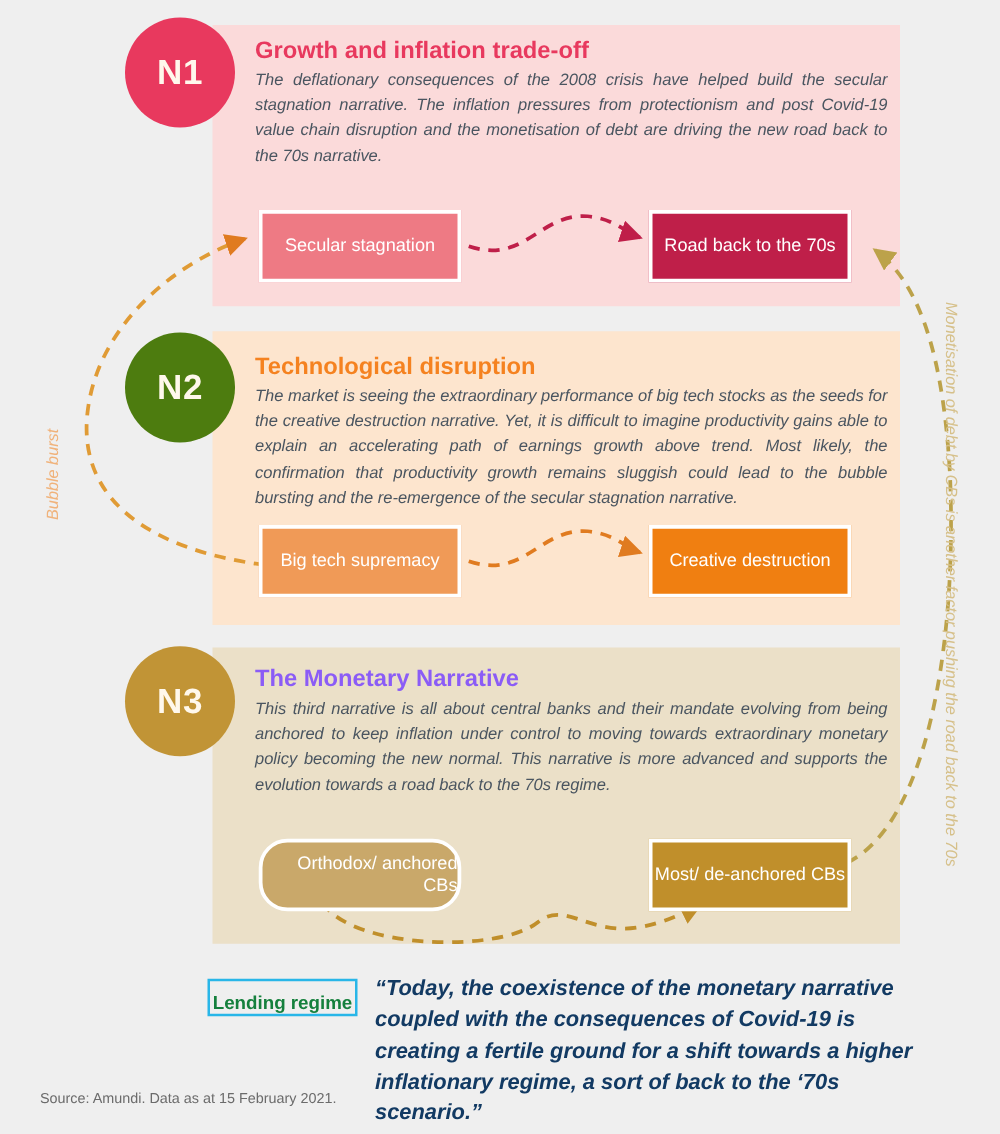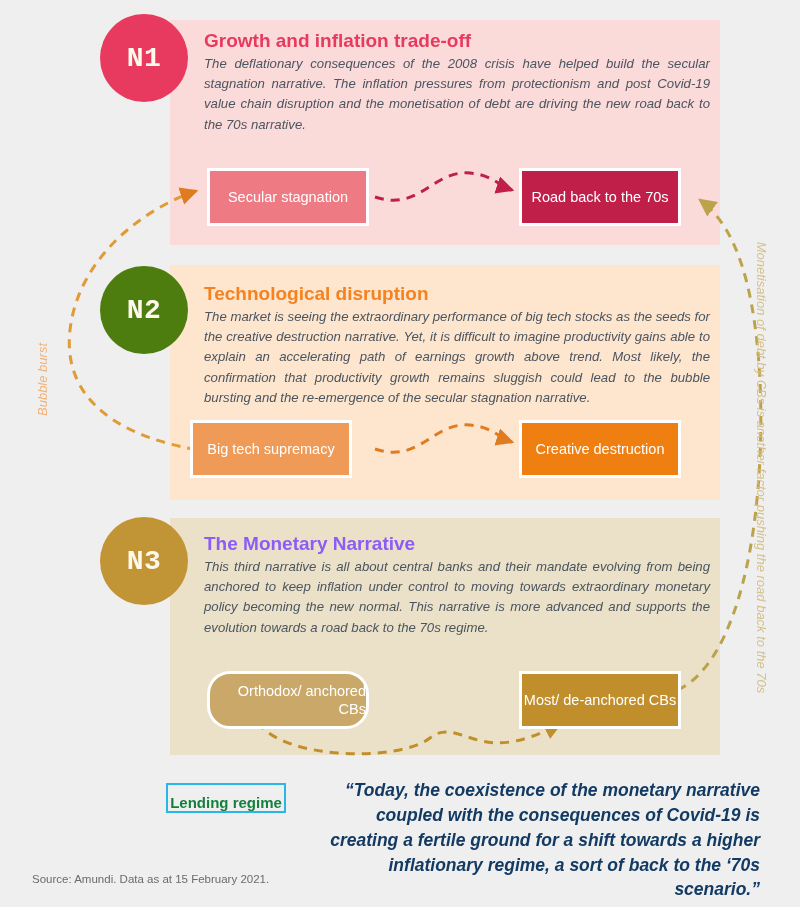--- a/index.html
+++ b/index.html
@@ -15,21 +15,21 @@
   
   .panel{position:absolute;left:170px;width:550px;}
   #panel-n1{top:20px;height:225px;background:#FBDADA;}
   #panel-n2{top:265px;height:235px;background:#FDE5CE;}
   #panel-n3{top:518px;height:237px;background:#EBE0C8;}
 
   
   .circle{
     position:absolute;left:100px;width:88px;height:88px;border-radius:50%;
     display:flex;align-items:center;justify-content:center;
-    color:#FFF8EC;font-size:28px;font-weight:bold;letter-spacing:.5px;font-family:Liberation Mono, monospace;
+    color:#FFF8EC;font-size:28px;font-weight:bold;letter-spacing:.5px;
   }
   #circle-n1{top:14px;background:#E8395E;}
   #circle-n2{top:266px;background:#4d7c0f;}
   #circle-n3{top:517px;background:#C19436;}
 
   
   .sec-title{position:absolute;left:204px;font-size:19px;font-weight:bold;}
   .sec-body{position:absolute;left:204px;width:506px;font-size:13.2px;
     line-height:1.53;font-style:italic;color:#4A5560;text-align:justify;}
   #title-n1{top:30px;color:#E8395E;}
@@ -42,21 +42,21 @@
   
   .nodebox{
     position:absolute;width:162px;height:58px;
     border:3px solid #FFFFFF;
     display:flex;align-items:center;justify-content:center;
     text-align:right;color:#FFFFFF;font-size:14.5px;line-height:1.25;
     box-sizing:border-box;
   }
   #box-secular{left:207px;top:168px;background:#EE7A84;}
   #box-road{left:519px;top:168px;background:#BF1F49;}
-  #box-bigtech{left:190px;top:420px;background:#F09A57;}
+  #box-bigtech{left:207px;top:420px;background:#F09A57;}
   #box-creative{left:519px;top:420px;background:#F07F11;}
   #box-orthodox{left:207px;top:671px;background:#C9A86A;border-radius:23px;}
   #box-magic{left:519px;top:671px;background:#C08F2B;}
 
   
   .vlabel{position:absolute;font-style:italic;white-space:nowrap;}
   #label-bubble{
     left:-18px;top:372px;width:120px;text-align:center;
     transform:rotate(-90deg);color:#F0B27A;font-size:13px;
   }
@@ -69,22 +69,22 @@
   #legend-lending{
     position:absolute;left:166px;top:783px;width:120px;height:30px;
     border:2px solid #29B6E8;background:#EFEFEF;
     display:flex;align-items:flex-end;justify-content:center;
     font-size:15px;font-weight:bold;color:#15803d;box-sizing:border-box;
   }
 
   
   #quote{
     position:absolute;left:300px;top:778px;width:430px;
-    text-align:right;font-style:italic;font-weight:bold;
-    font-size:17.5px;line-height:1.42;color:#123A63;margin-left:30px;
+    text-align:left;font-style:italic;font-weight:bold;
+    font-size:17.5px;line-height:1.42;color:#123A63;
   }
 
   
   #source{position:absolute;left:32px;top:873px;font-size:11.5px;color:#6B6B6B;}
 
   svg.arrows{position:absolute;left:0;top:0;width:800px;height:907px;pointer-events:none;}
 </style>
 </head>
 <body>
 

